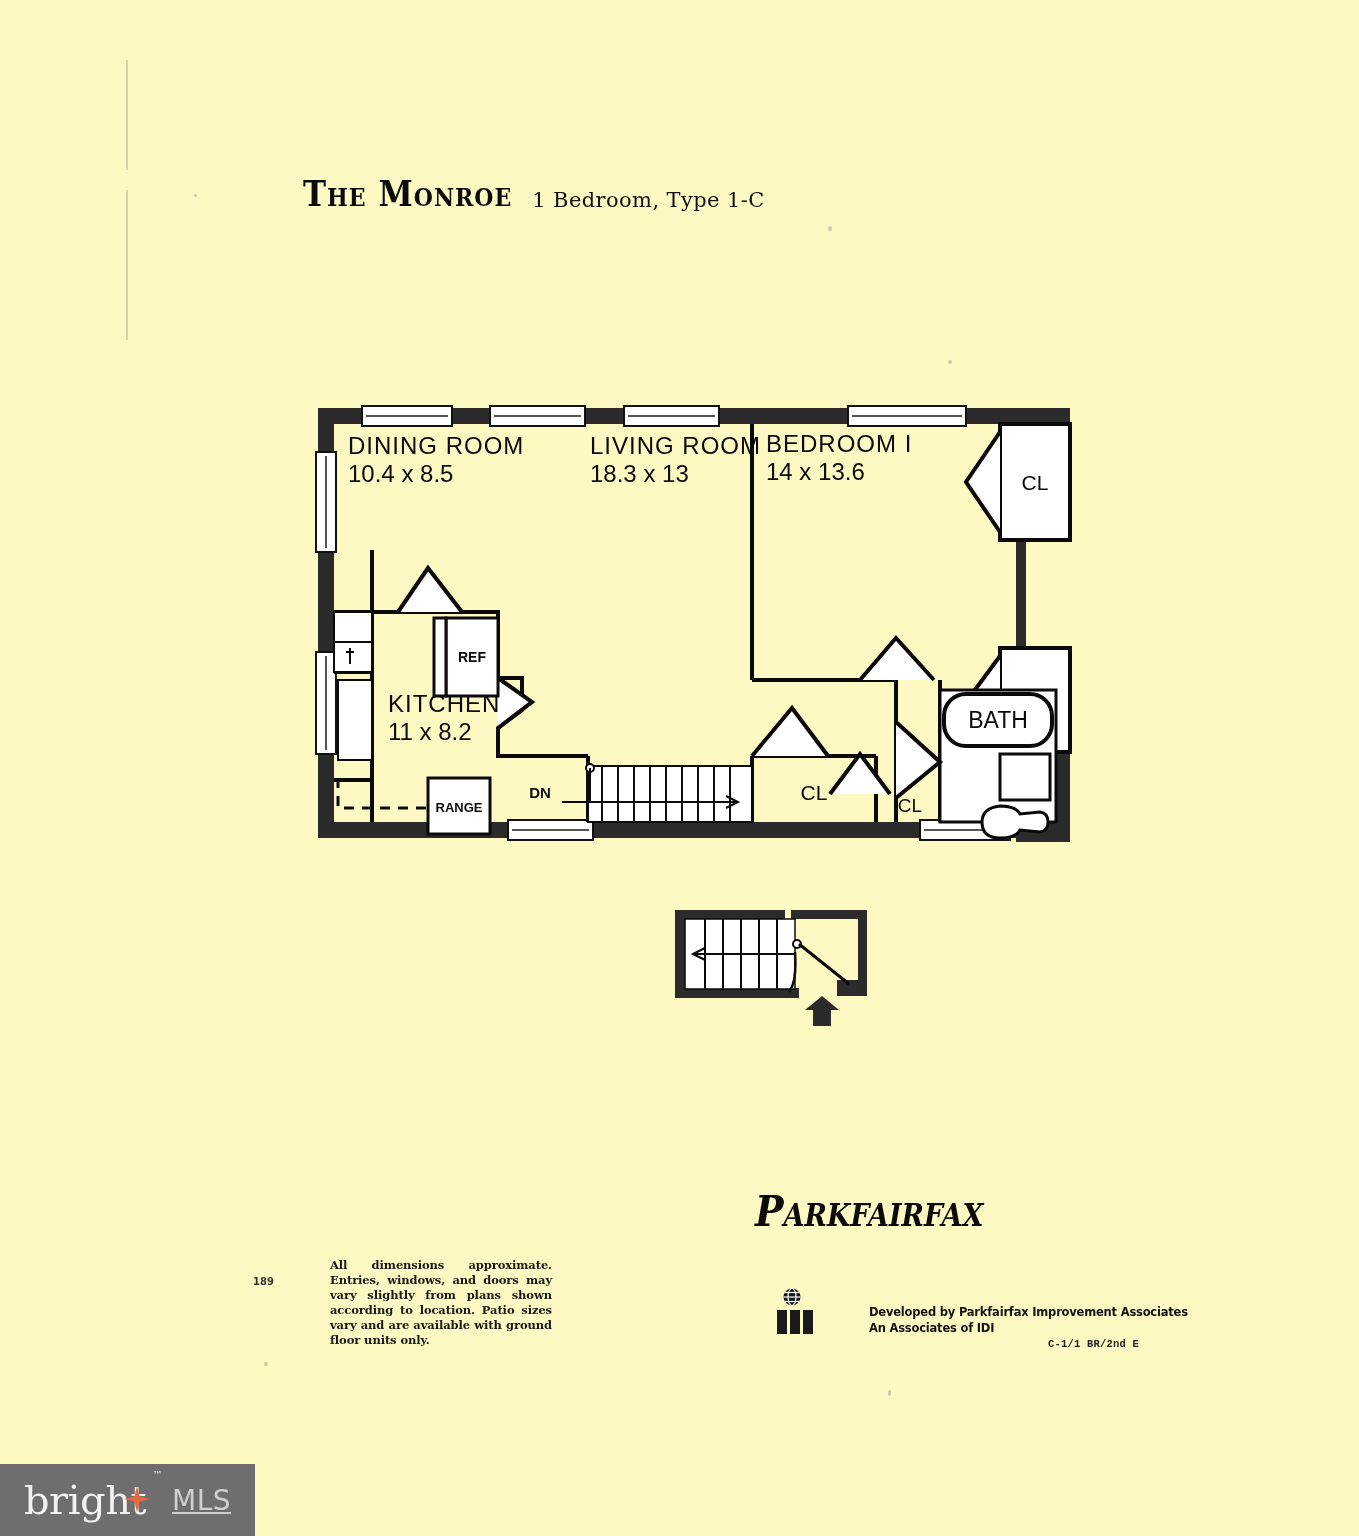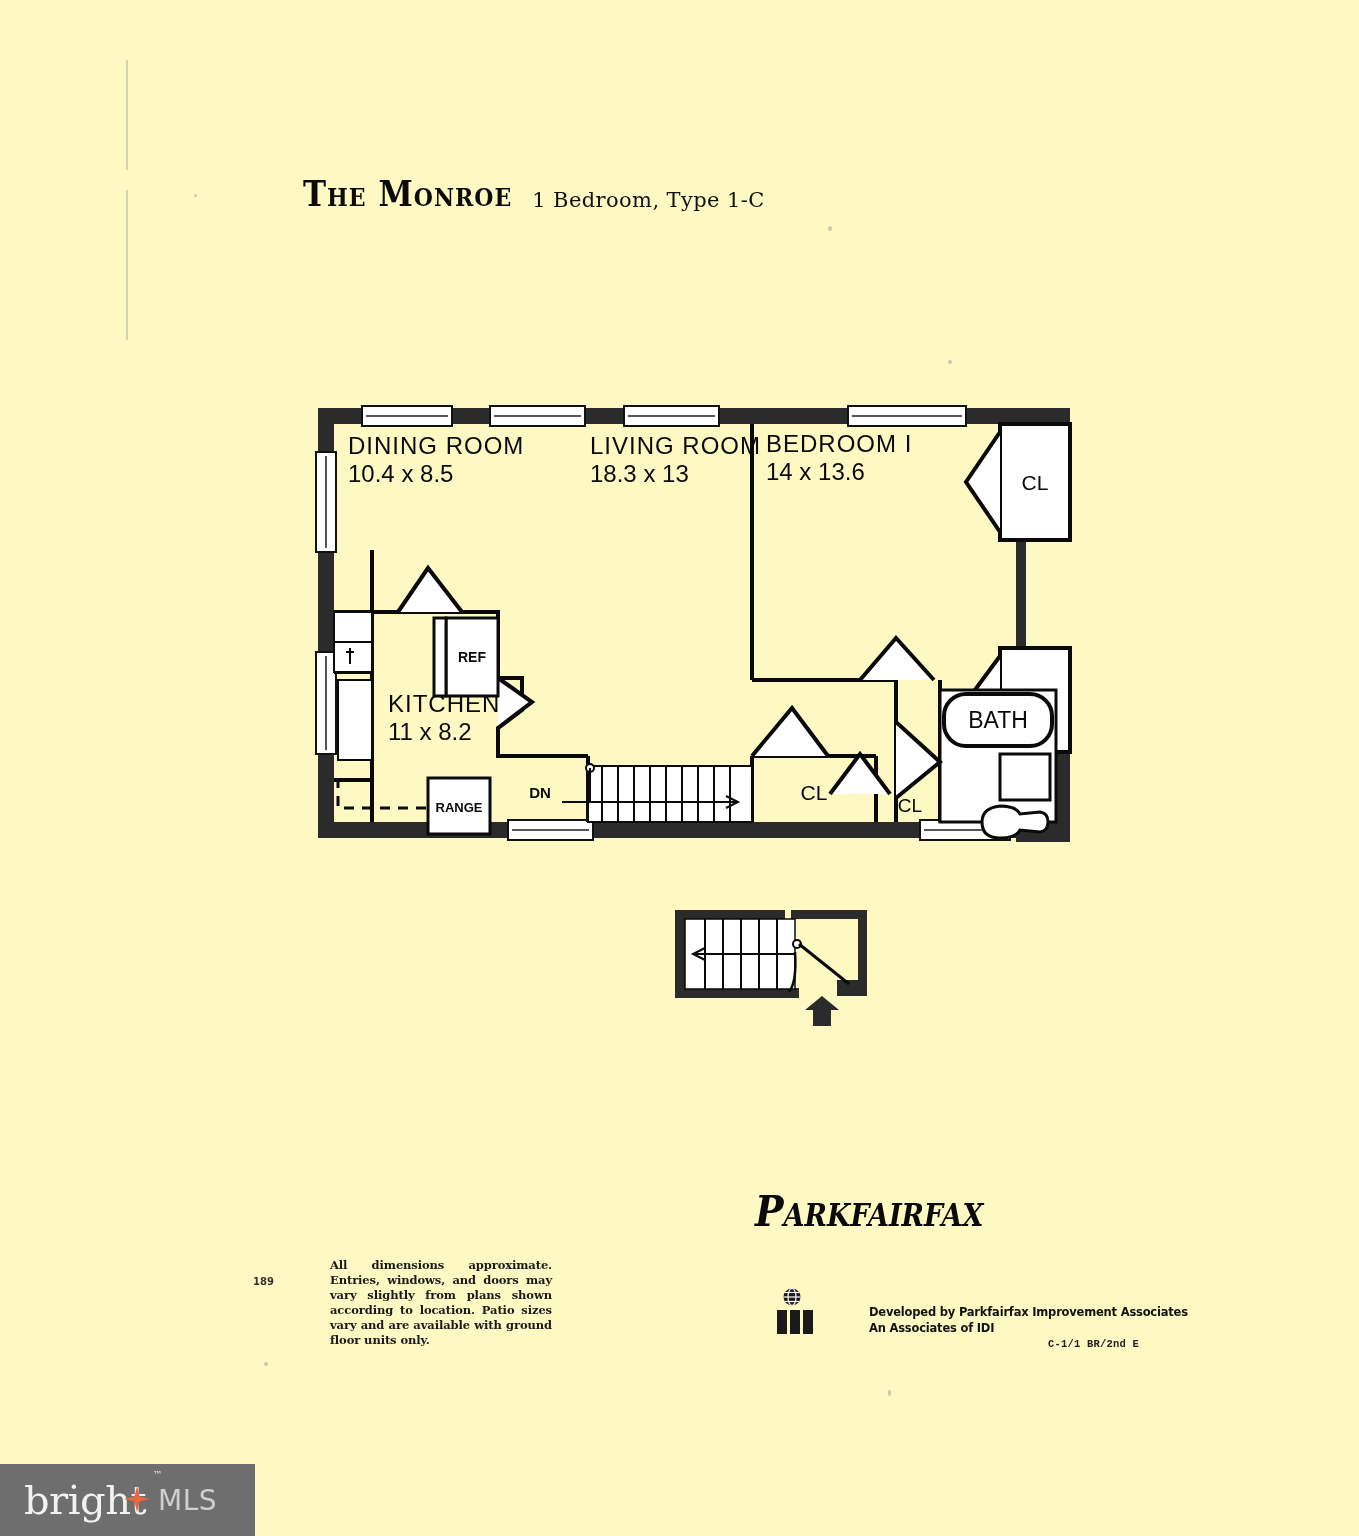--- a/index.html
+++ b/index.html
@@ -107,21 +107,21 @@
     position:absolute;right:-4px;top:-2px;width:26px;height:26px;
   }
   .wm-tm{
     position:absolute;right:-16px;top:-8px;
     font-family:"DejaVu Sans", sans-serif;
     font-size:10px;color:#e8e8e8;
   }
   .wm-mls{
     font-family:"DejaVu Sans", sans-serif;
     font-size:28px;color:#cfcfcf;
-    margin-left:12px;letter-spacing:.5px;
+    margin-left:26px;letter-spacing:.5px;text-decoration:underline;
   }
 
   
   text.room{font-family:"Liberation Sans", sans-serif;font-weight:normal;fill:#0a0a0a;}
   text.dim{font-family:"Liberation Sans", sans-serif;fill:#0a0a0a;}
   text.tag{font-family:"Liberation Sans", sans-serif;font-weight:bold;fill:#0a0a0a;}
 </style>
 </head>
 <body>
 

